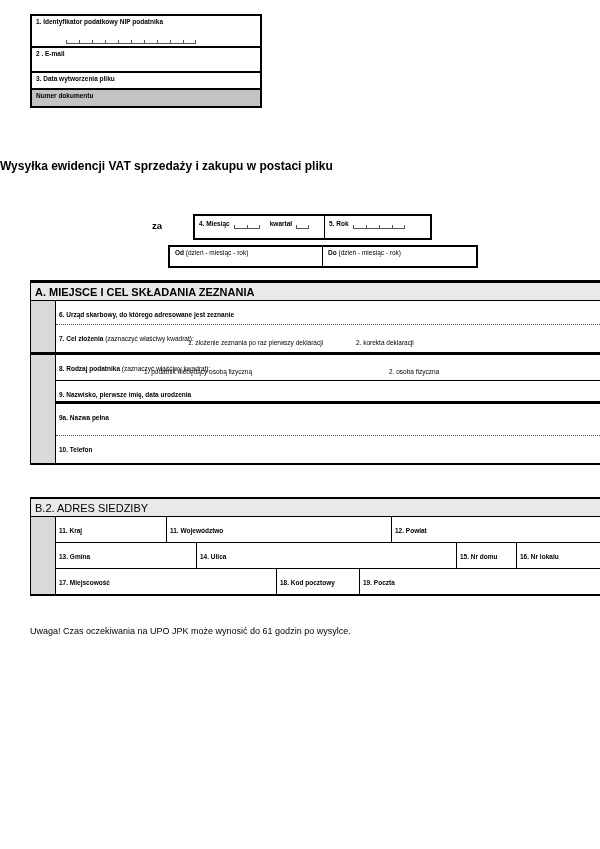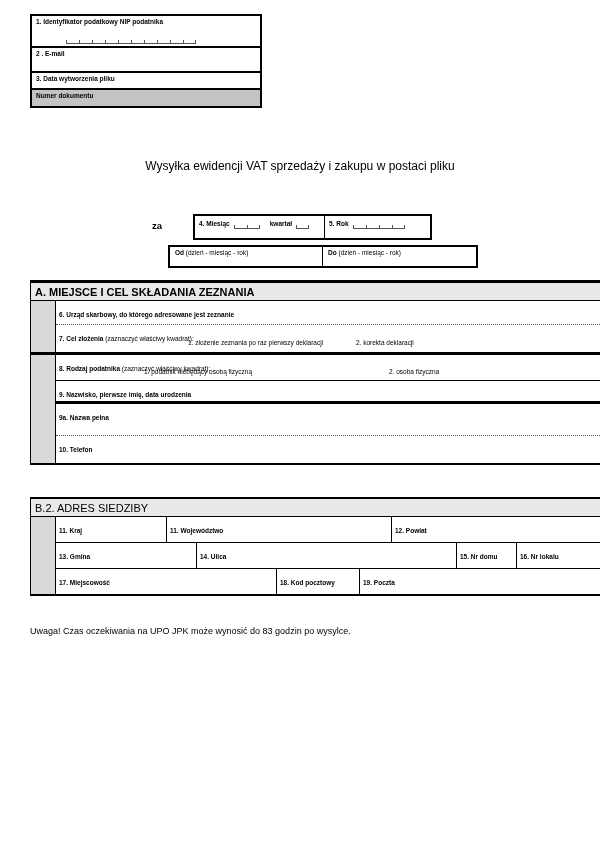--- a/index.html
+++ b/index.html
@@ -17,21 +17,21 @@
   .idrow2{height:25px;border-top:2px solid #000;}
   .idrow3{height:17px;border-top:2px solid #000;}
   .idrow4{height:18px;border-top:2px solid #000;background:#c3c3c3;}
 
   
   .comb{display:inline-flex;vertical-align:bottom;}
   .comb span{width:13px;height:4px;border-bottom:1px solid #555;border-left:1px solid #555;box-sizing:border-box;}
   .comb span:last-child{border-right:1px solid #555;}
 
   
-  #title{left:0;top:159px;width:600px;text-align:center;font-size:12px;font-weight:normal;line-height:1.25;}
+  #title{left:0;top:159px;width:600px;text-align:left;font-size:12px;font-weight:bold;line-height:1.25;}
 
   
   #za{left:152px;top:220px;font-size:9.5px;font-weight:bold;}
   #period-box{left:193px;top:214px;width:239px;height:26px;border:2px solid #000;box-sizing:border-box;display:flex;background:#fff;}
   .pcell{padding:4px 4px 0 4px;box-sizing:border-box;display:flex;align-items:flex-start;gap:4px;}
   .pcell .comb{margin-top:5px;}
   #pcell-month{width:130px;border-right:1px solid #000;}
   #pcell-year{flex:1;}
 
   
@@ -219,15 +219,15 @@
             <span class="lbl">18. Kod pocztowy</span>
           </div>
           <div class="b2cell grow">
             <span class="lbl">19. Poczta</span>
           </div>
         </div>
       </div>
     </div>
   </div>
 
-  <div class="abs" id="footer-note">Uwaga! Czas oczekiwania na UPO JPK może wynosić do 83 godzin po wysylce.</div>
+  <div class="abs" id="footer-note">Uwaga! Czas oczekiwania na UPO JPK może wynosić do 61 godzin po wysylce.</div>
 
 </div>
 
 </body></html>

